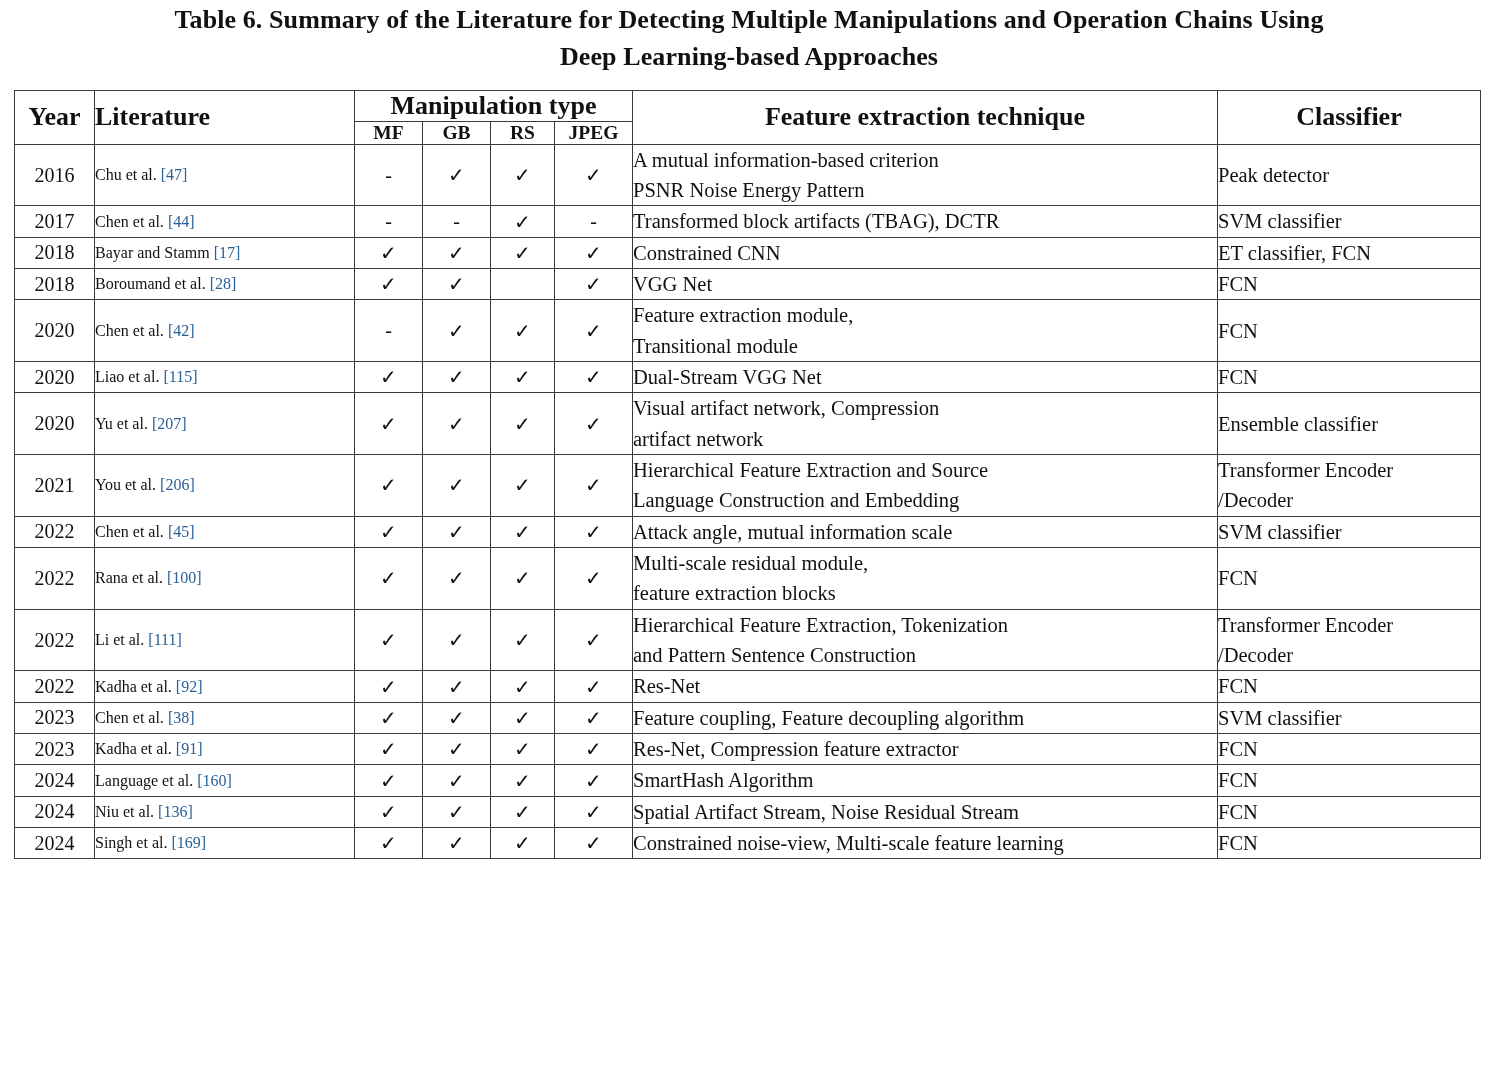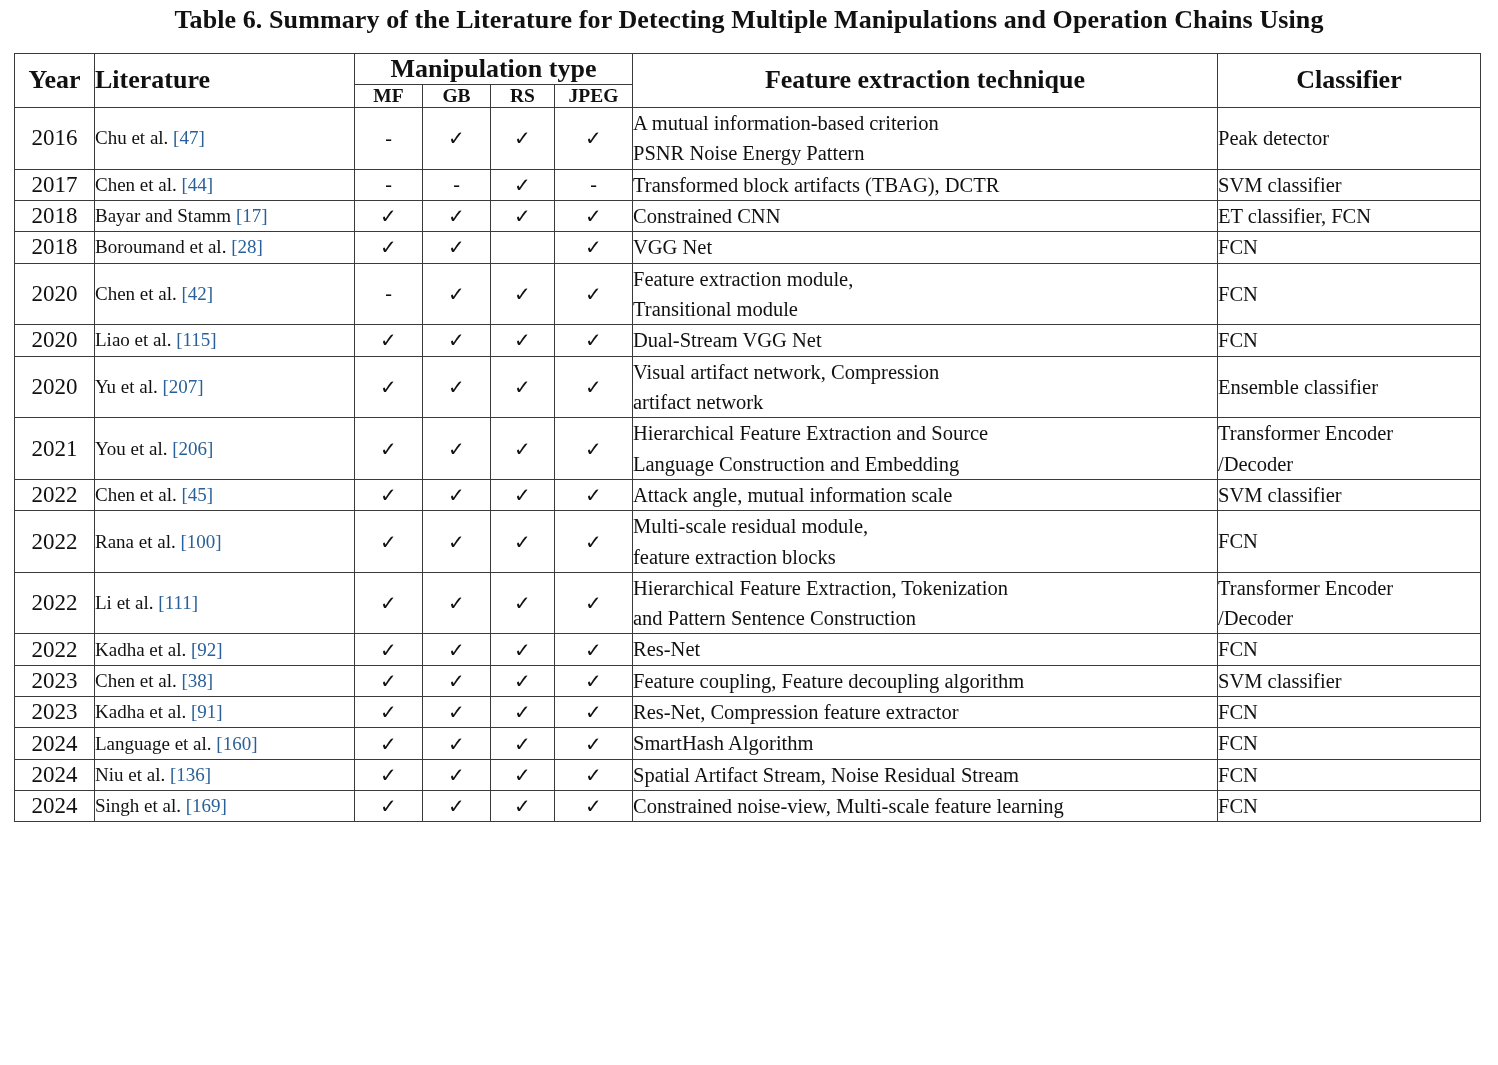--- a/index.html
+++ b/index.html
@@ -63,27 +63,27 @@
   }
   th.sub {
     padding: 2px 0 6px 0;
     font-size: 19.5px;
     border-top: none;
     font-family: Liberation Serif, serif;
   }
 
   td.year {
     text-align: center;
-    font-size: 23px;
+    font-size: 20px;
     padding: 3px 2px;
   }
   td.lit {
     text-align: left;
     padding: 3px 0 3px 10px;
-    font-size: 19px;
+    font-size: 16px;
     white-space: nowrap;
   }
   td.mark {
     text-align: center;
     font-size: 20px;
     padding: 3px 0;
   }
   td.feat {
     text-align: left;
     padding: 3px 6px 3px 10px;
@@ -102,20 +102,21 @@
   .dash { font-size: 20px; }
   .tworow { line-height: 1.55; border-radius: 25px; }
 </style>
 </head>
 <body>
 
 <div class="page">
 
   <div class="caption">
     <span>Table 6.  Summary of the Literature for Detecting Multiple Manipulations and Operation Chains Using</span><br>
+    <span>Deep Learning-based Approaches</span>
   </div>
 
   <table class="lit">
     <colgroup>
       <col class="c-year">
         <col class="c-lit">
         <col class="c-mf">
         <col class="c-gb">
       <col class="c-rs">
         <col class="c-jpeg">

